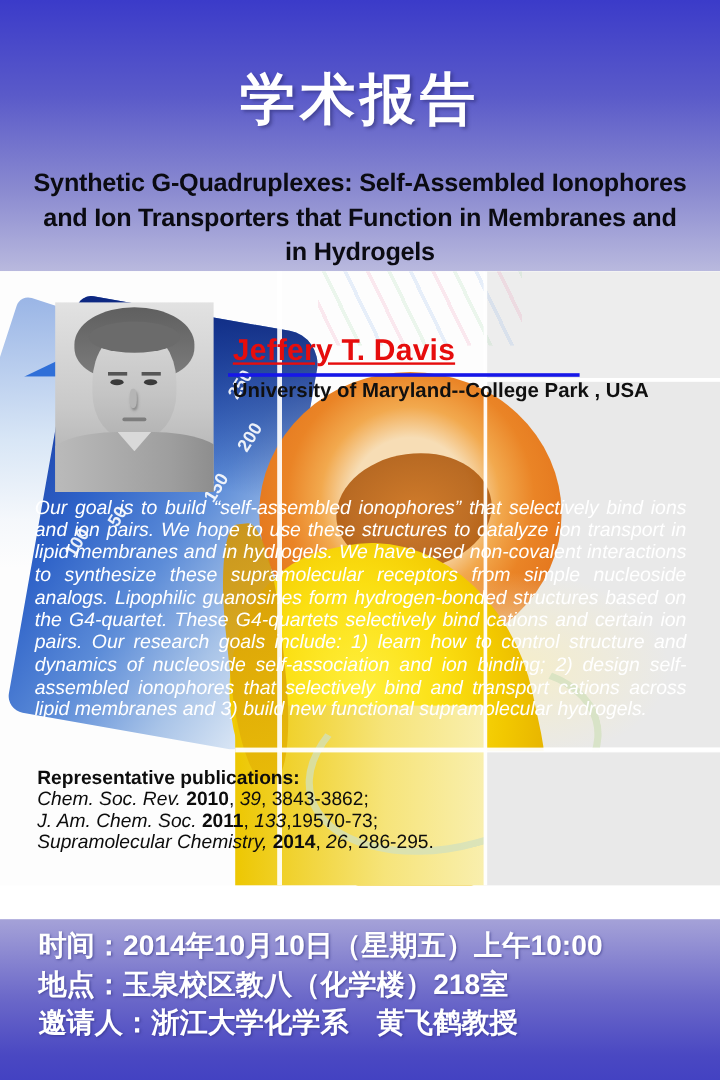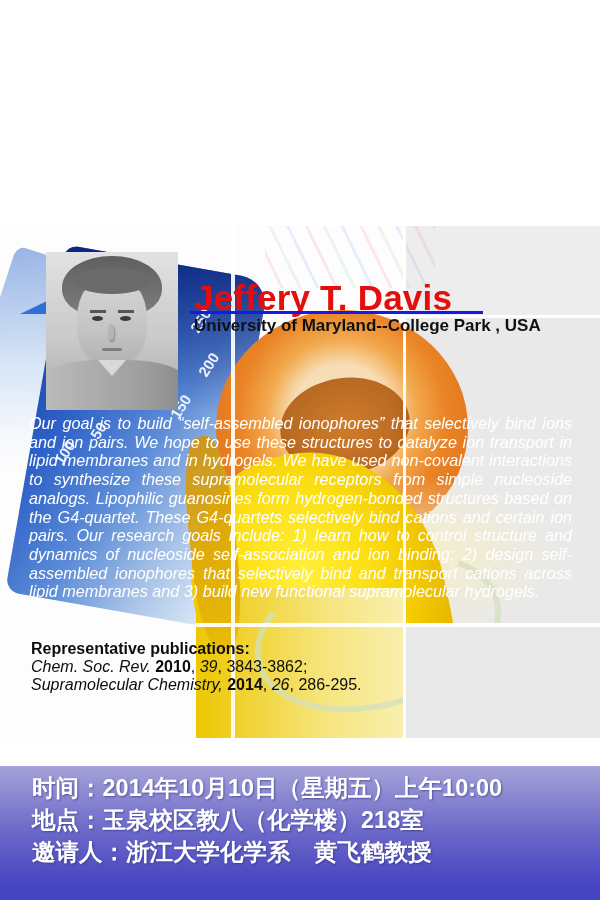--- a/index.html
+++ b/index.html
@@ -105,21 +105,21 @@
   .portrait .brow-r{position:absolute;left:72px;top:58px;width:16px;height:3px;background:#555;}
   .portrait .eye-l{position:absolute;left:46px;top:64px;width:11px;height:5px;border-radius:50%;background:#3a3a3a;}
   .portrait .eye-r{position:absolute;left:74px;top:64px;width:11px;height:5px;border-radius:50%;background:#3a3a3a;}
   .portrait .nose{position:absolute;left:62px;top:72px;width:6px;height:16px;border-radius:40%;background:#b5b5b5;box-shadow:1px 2px 2px rgba(90,90,90,.5);}
   .portrait .mouth{position:absolute;left:56px;top:96px;width:20px;height:3px;border-radius:2px;background:#7d7d7d;}
   .portrait .shirt{position:absolute;left:-6px;top:108px;width:146px;height:52px;border-radius:40% 40% 0 0;background:linear-gradient(90deg,#bcbcbc,#9e9e9e 70%,#8a8a8a);}
   .portrait .collar{position:absolute;left:52px;top:108px;width:28px;height:16px;background:#d9d9d9;clip-path:polygon(0 0,50% 100%,100% 0);}
   
   .speaker-name{
     position:absolute;left:194px;top:52px;z-index:10;
-    color:#e60d0d;font-size:35px;font-weight:bold;letter-spacing:0.2px;
+    color:#e60d0d;font-size:25px;font-weight:bold;letter-spacing:0.2px;text-decoration:underline;
   }
   .name-underline{position:absolute;left:190px;top:85px;width:293px;height:3px;background:#1717e8;z-index:10;}
   .speaker-affil{
     position:absolute;left:194px;top:90px;z-index:10;
     color:#101010;font-size:17px;font-weight:bold;
   }
   
   .abstract{
     position:absolute;left:29px;top:188px;width:543px;z-index:10;
     color:#ffffff;font-size:16.2px;line-height:18.7px;text-align:justify;font-style:italic;
@@ -141,20 +141,28 @@
   .band-bottom .detail-line{
     position:absolute;left:32px;color:#ffffff;font-size:23.5px;font-weight:bold;
     white-space:nowrap;text-shadow:1px 1px 2px rgba(40,40,120,.55);
   }
 </style>
 </head>
 <body>
 
 <div class="poster">
 
+  <div class="band-top">
+    <div class="cn-title">学术报告</div>
+    <div class="talk-title">
+      <div>Synthetic G-Quadruplexes: Self-Assembled Ionophores</div>
+      <div>and Ion Transporters that Function in Membranes and</div>
+      <div>in Hydrogels</div>
+    </div>
+  </div>
 
   <div class="band-photo">
     <div class="panel-rt"></div>
     <div class="panel-rm"></div>
     <div class="streaks"></div>
     <div class="glass-left"></div>
     <div class="blue-tri"></div>
     <div class="beaker">
         <div class="beaker-shade"></div>
       </div>
@@ -192,20 +200,21 @@
 
     <div class="speaker-name">Jeffery T. Davis</div>
     <div class="name-underline"></div>
     <div class="speaker-affil">University of Maryland--College Park , USA</div>
 
     <div class="abstract">Our goal is to build “self-assembled ionophores” that selectively bind ions and ion pairs. We hope to use these structures to catalyze ion transport in lipid membranes and in hydrogels. We have used non-covalent interactions to synthesize these supramolecular receptors from simple nucleoside analogs. Lipophilic guanosines form hydrogen-bonded structures based on the G4-quartet. These G4-quartets selectively bind cations and certain ion pairs. Our research goals include: 1) learn how to control structure and dynamics of nucleoside self-association and ion binding; 2) design self-assembled ionophores that selectively bind and transport cations across lipid membranes and 3) build new functional supramolecular hydrogels.</div>
 
     <div class="pubs">
       <div class="pub-head">Representative publications:</div>
       <div><span class="jn">Chem. Soc. Rev.</span><span> </span><span class="yr">2010</span><span>, </span><span class="vol">39</span><span>, 3843-3862;</span></div>
+      <div><span class="jn">J. Am. Chem. Soc.</span><span> </span><span class="yr">2011</span><span>, </span><span class="vol">133</span><span>,19570-73;</span></div>
       <div><span class="jn">Supramolecular Chemistry,</span><span> </span><span class="yr">2014</span><span>, </span><span class="vol">26</span><span>, 286-295.</span></div>
     </div>
   </div>
 
   <div class="band-bottom">
     <div class="detail-line" style="top:6px;">时间：2014年10月10日（星期五）上午10:00</div>
     <div class="detail-line" style="top:38px;">地点：玉泉校区教八（化学楼）218室</div>
     <div class="detail-line" style="top:70px;">邀请人：浙江大学化学系　黄飞鹤教授</div>
   </div>
 

